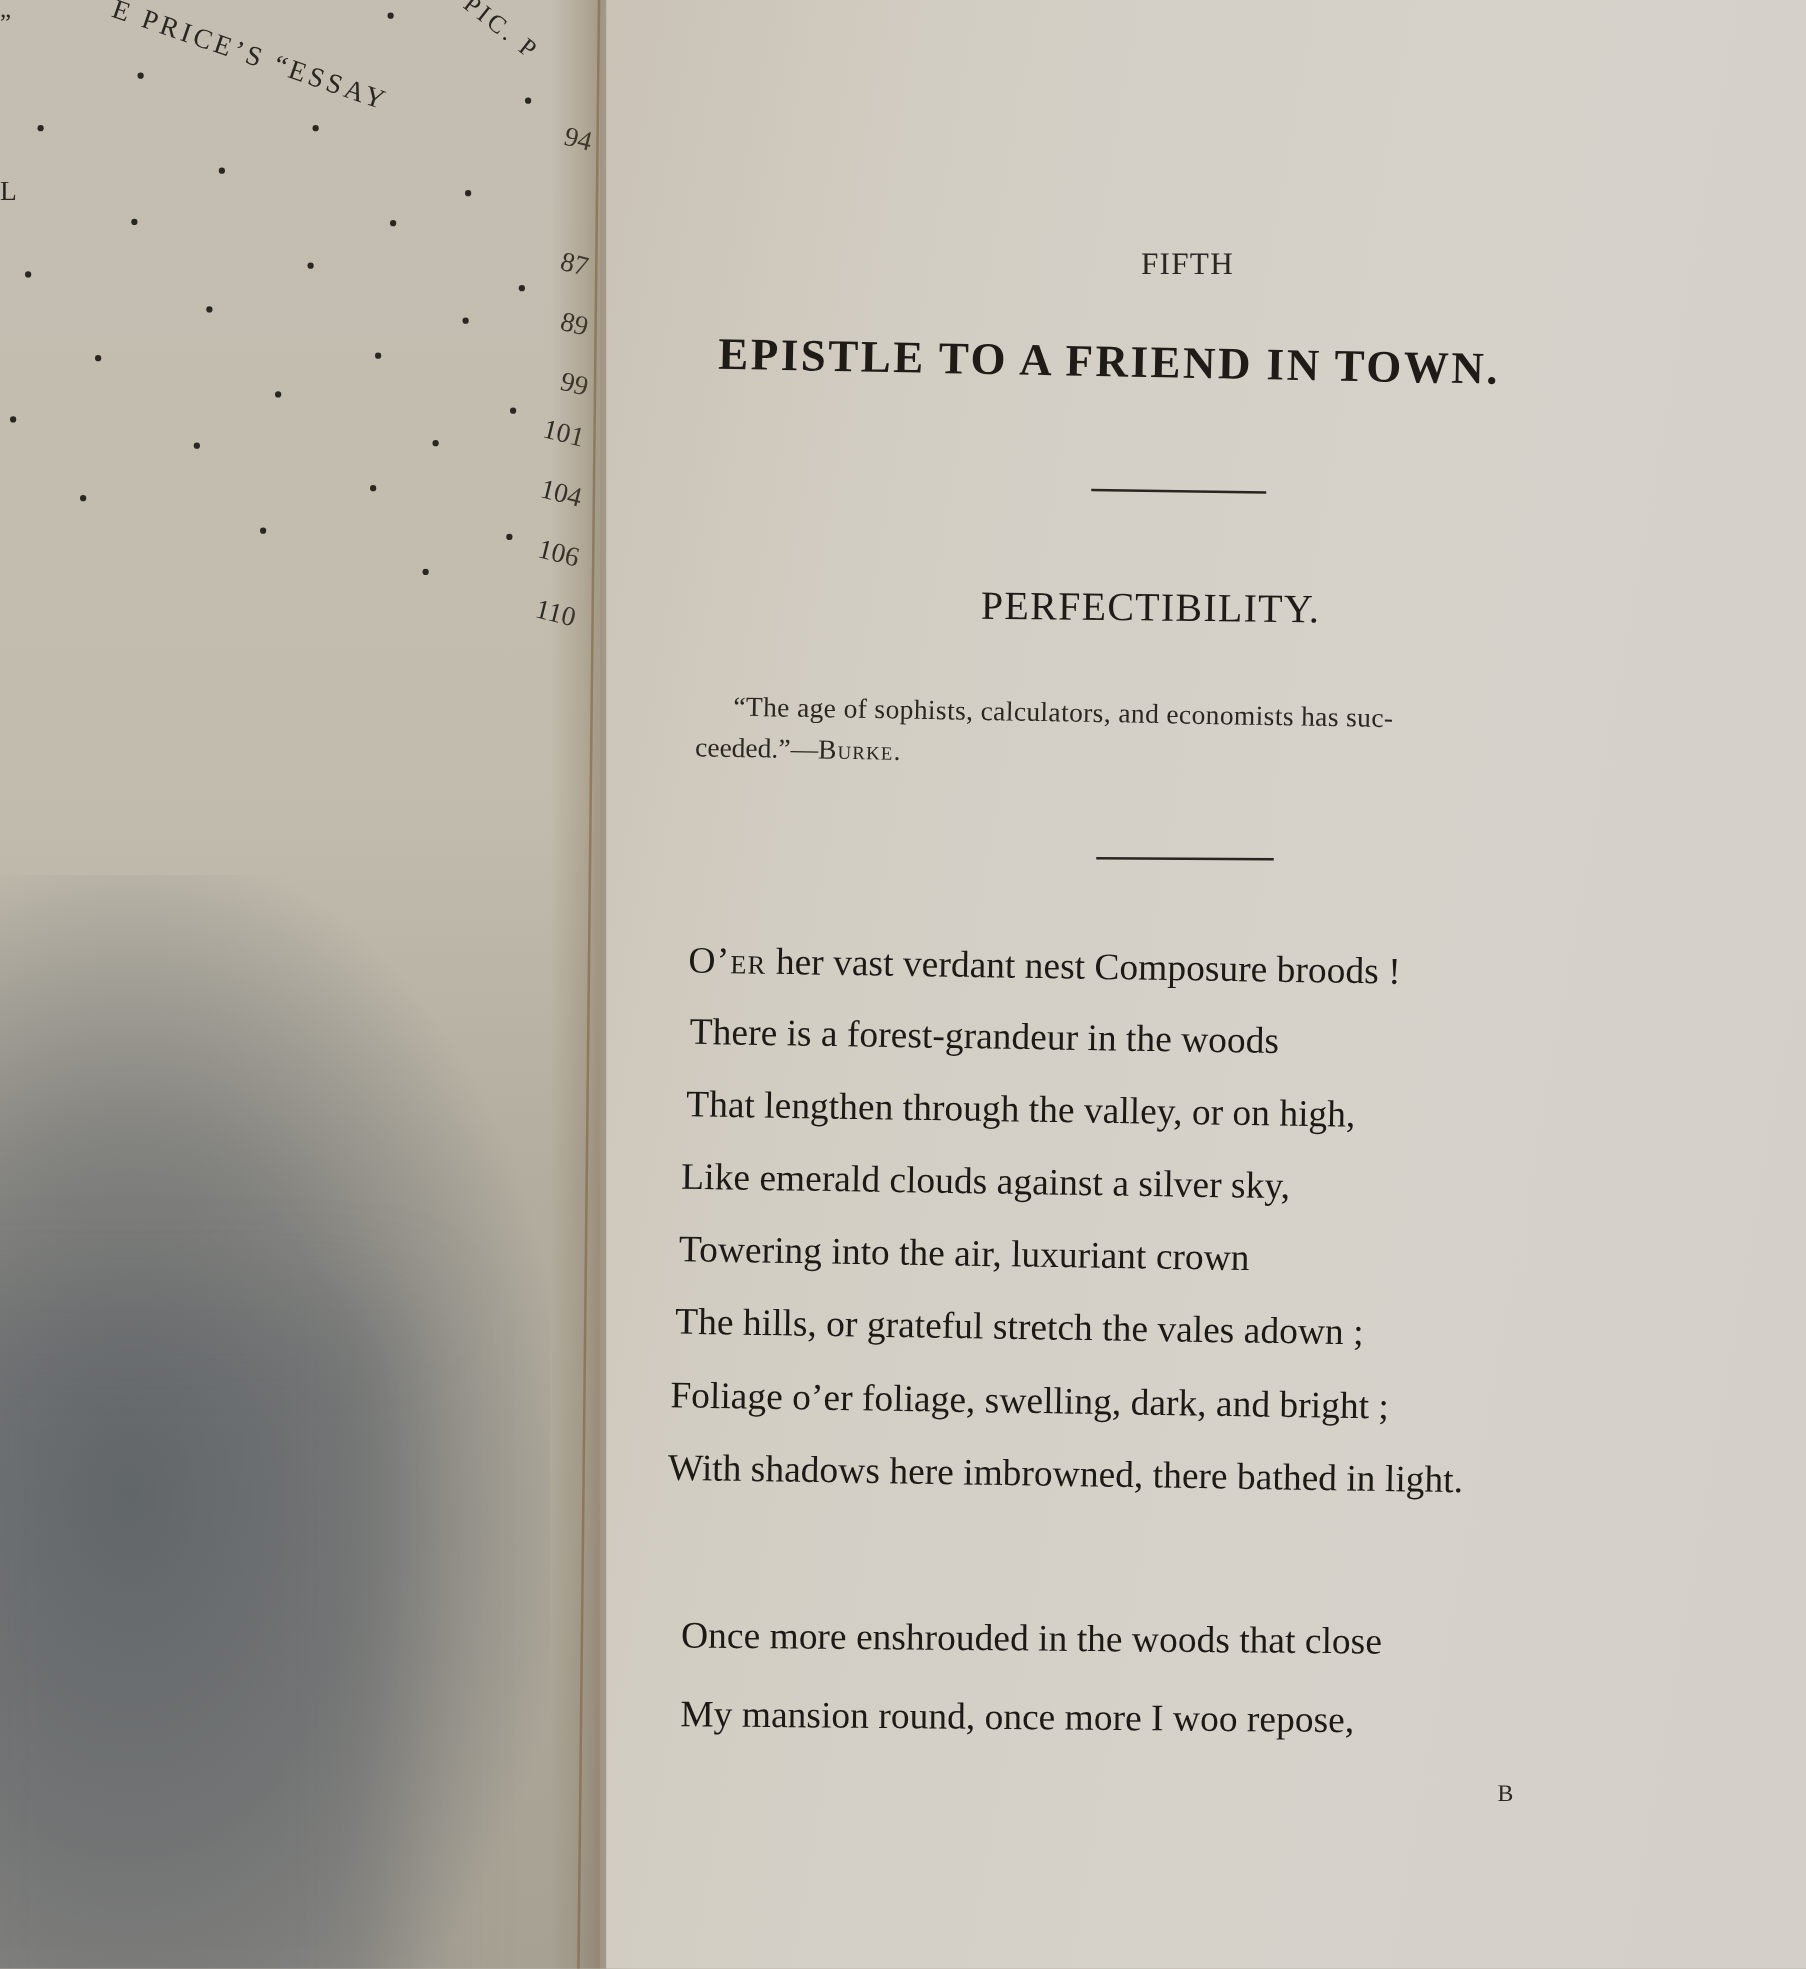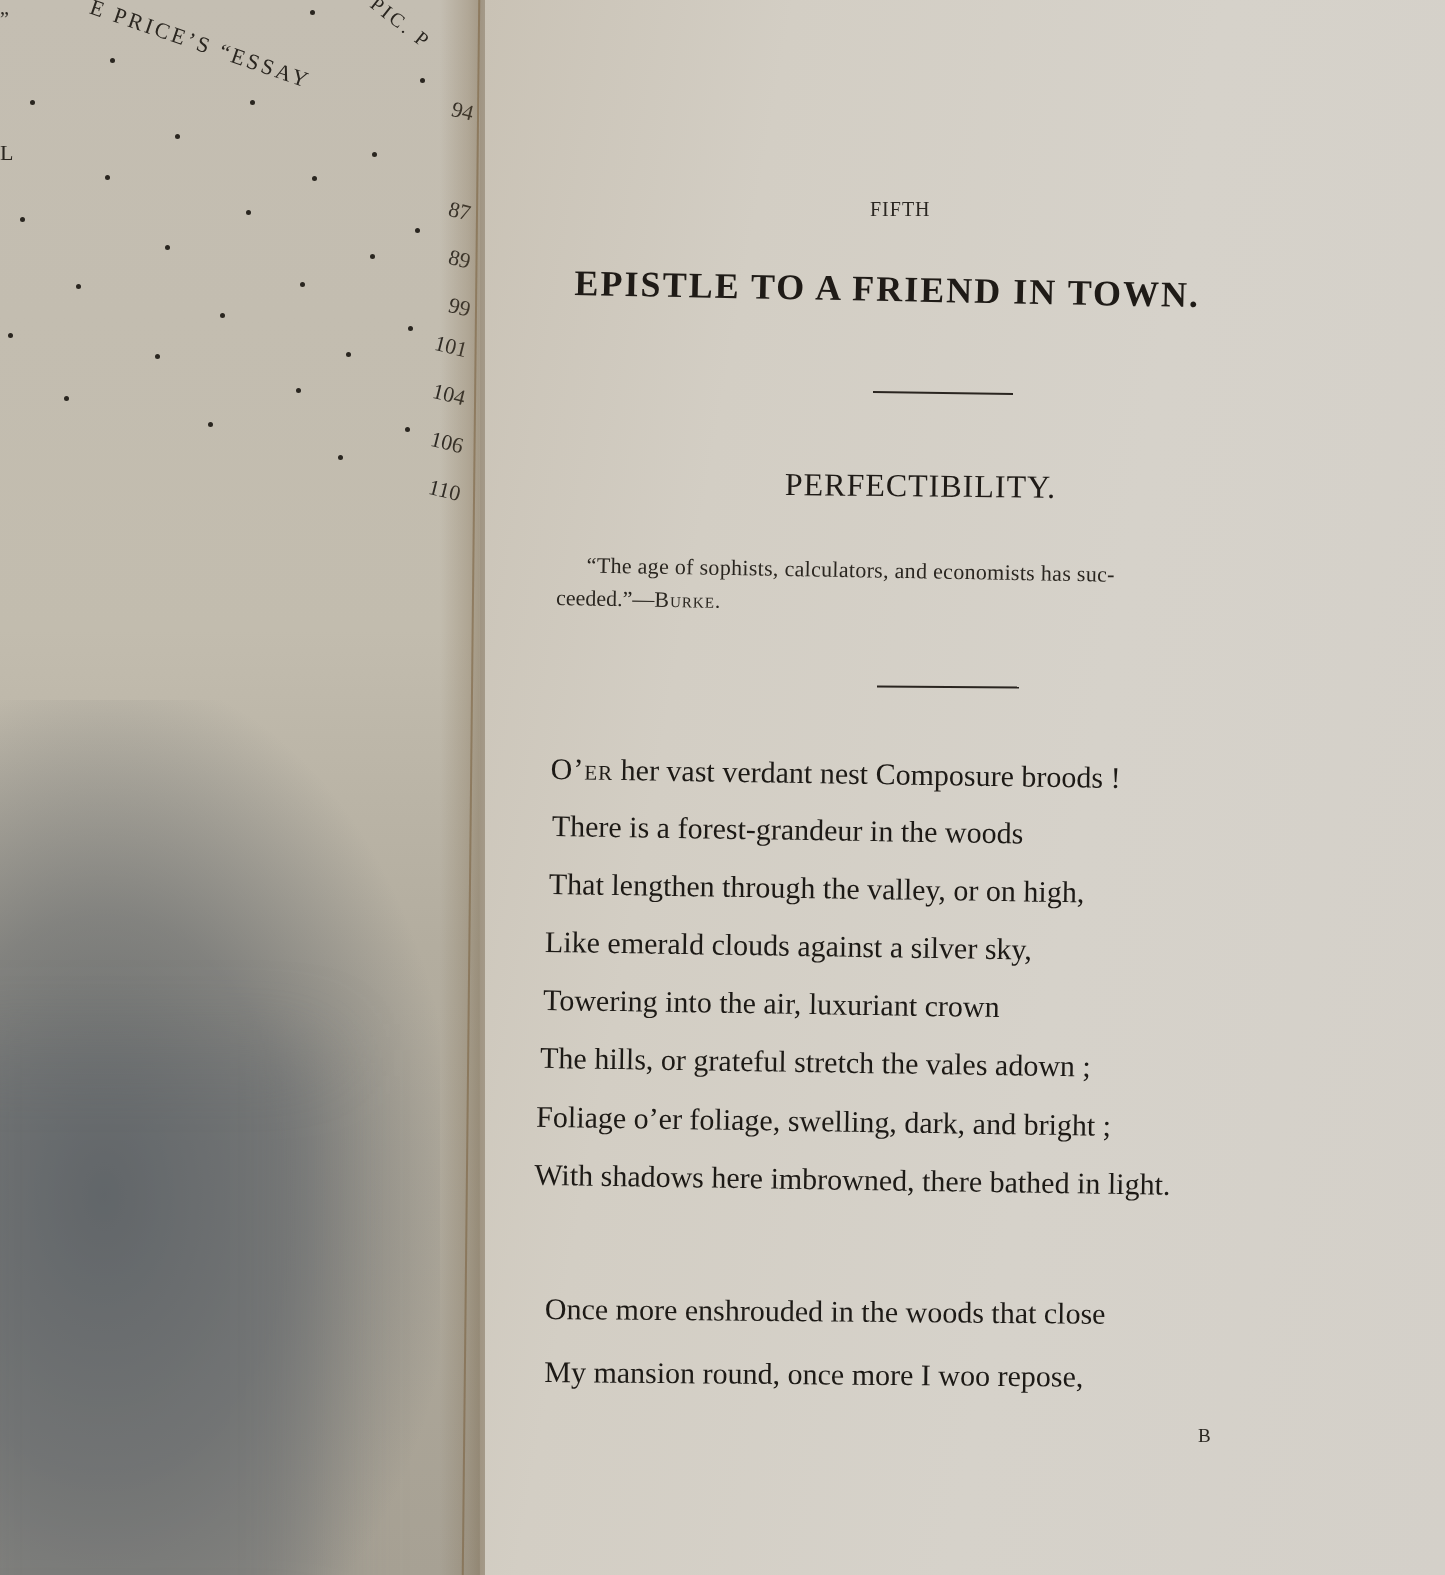--- a/index.html
+++ b/index.html
@@ -52,22 +52,22 @@
     background: rgba(120,95,60,0.55);
     transform: rotate(0.6deg);
   }
 
   
   .right-page {
     position: absolute; left: 485px; top: 0; width: 960px; height: 1575px;
     background: linear-gradient(100deg, #c9c2b5 0%, #d3cec4 25%, #d6d2ca 60%, #d4d0c9 100%);
   }
   .heading-fifth {
-    position: absolute; left: 385px; top: 198px; width: 160px; 
-    font-size: 20px; letter-spacing: 1px; color: #2b2722;
+    position: absolute; left: 385px; top: 198px; width: 160px; text-align: center;
+    font-size: 25px; letter-spacing: 1px; color: #2b2722;
   }
   .heading-epistle {
     position: absolute; left: 90px; top: 262px; width: 760px;
     font-size: 36px; letter-spacing: 2px; font-weight: bold; color: #1f1b17;
     transform: rotate(1.1deg); transform-origin: left top; white-space: nowrap;
   }
   .rule {
     position: absolute; height: 2px; background: #2a2520;
   }
   .rule-1 { left: 388px; top: 392px; width: 140px; transform: rotate(0.9deg); }

